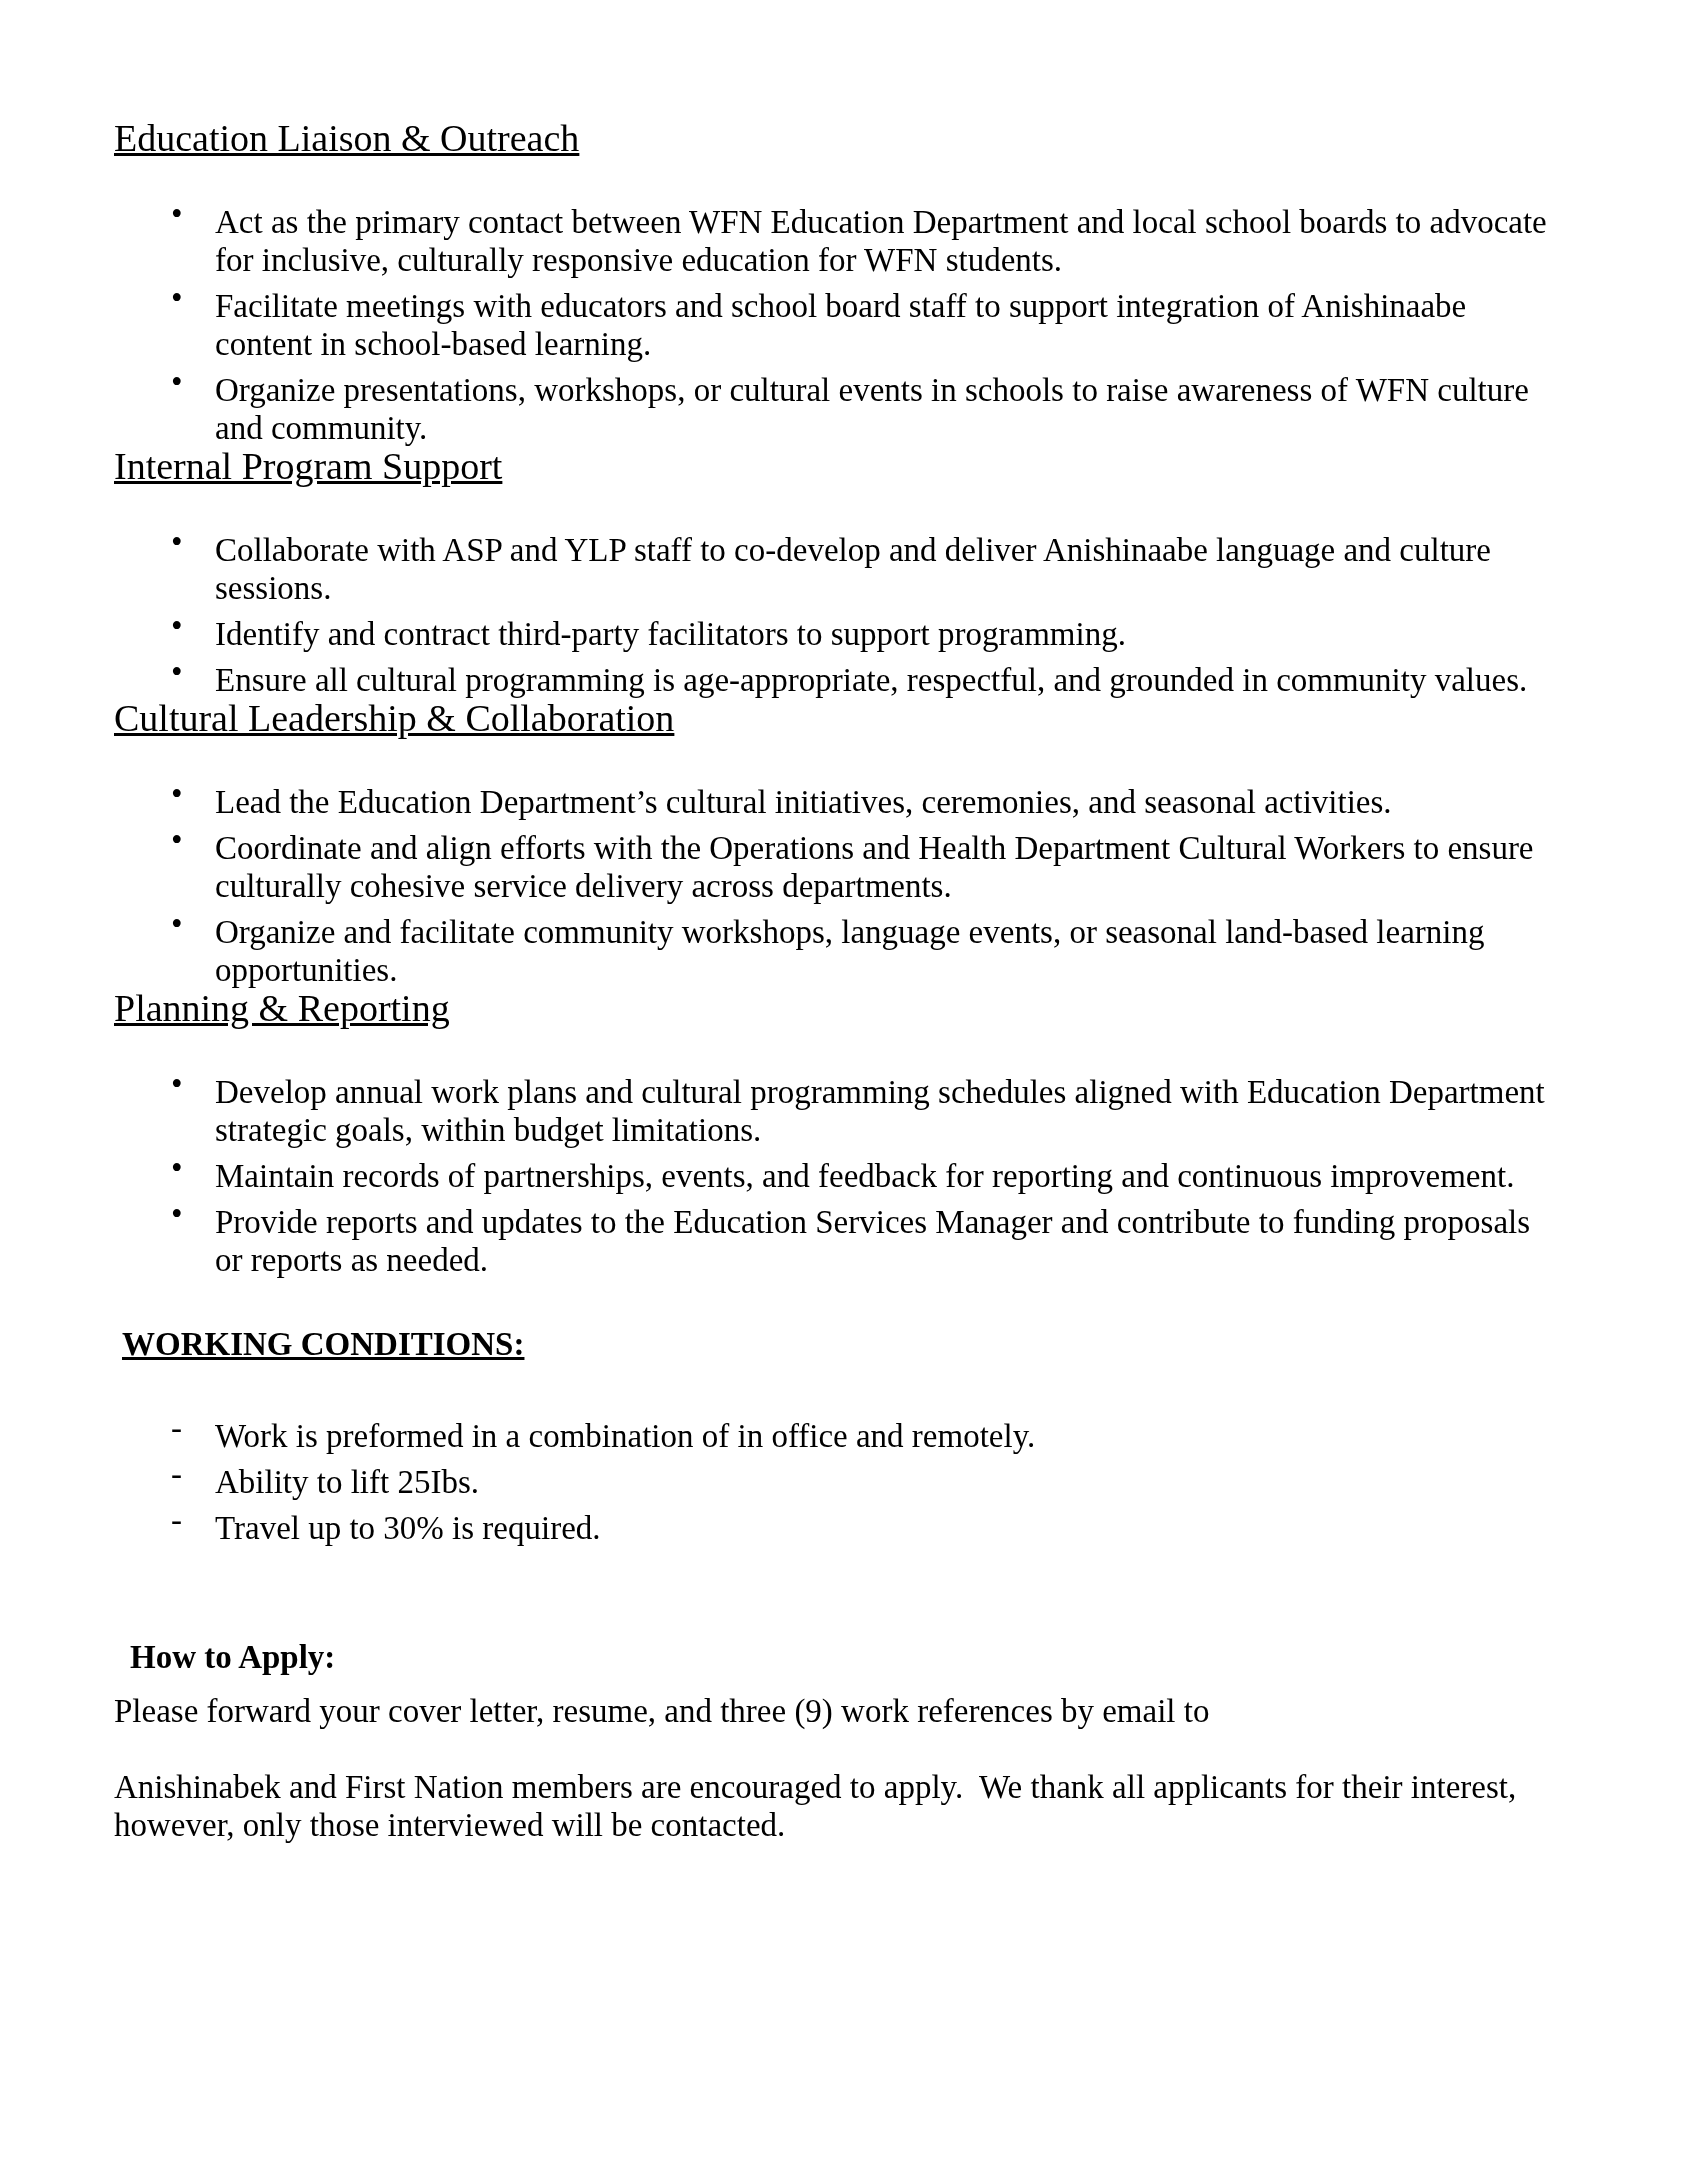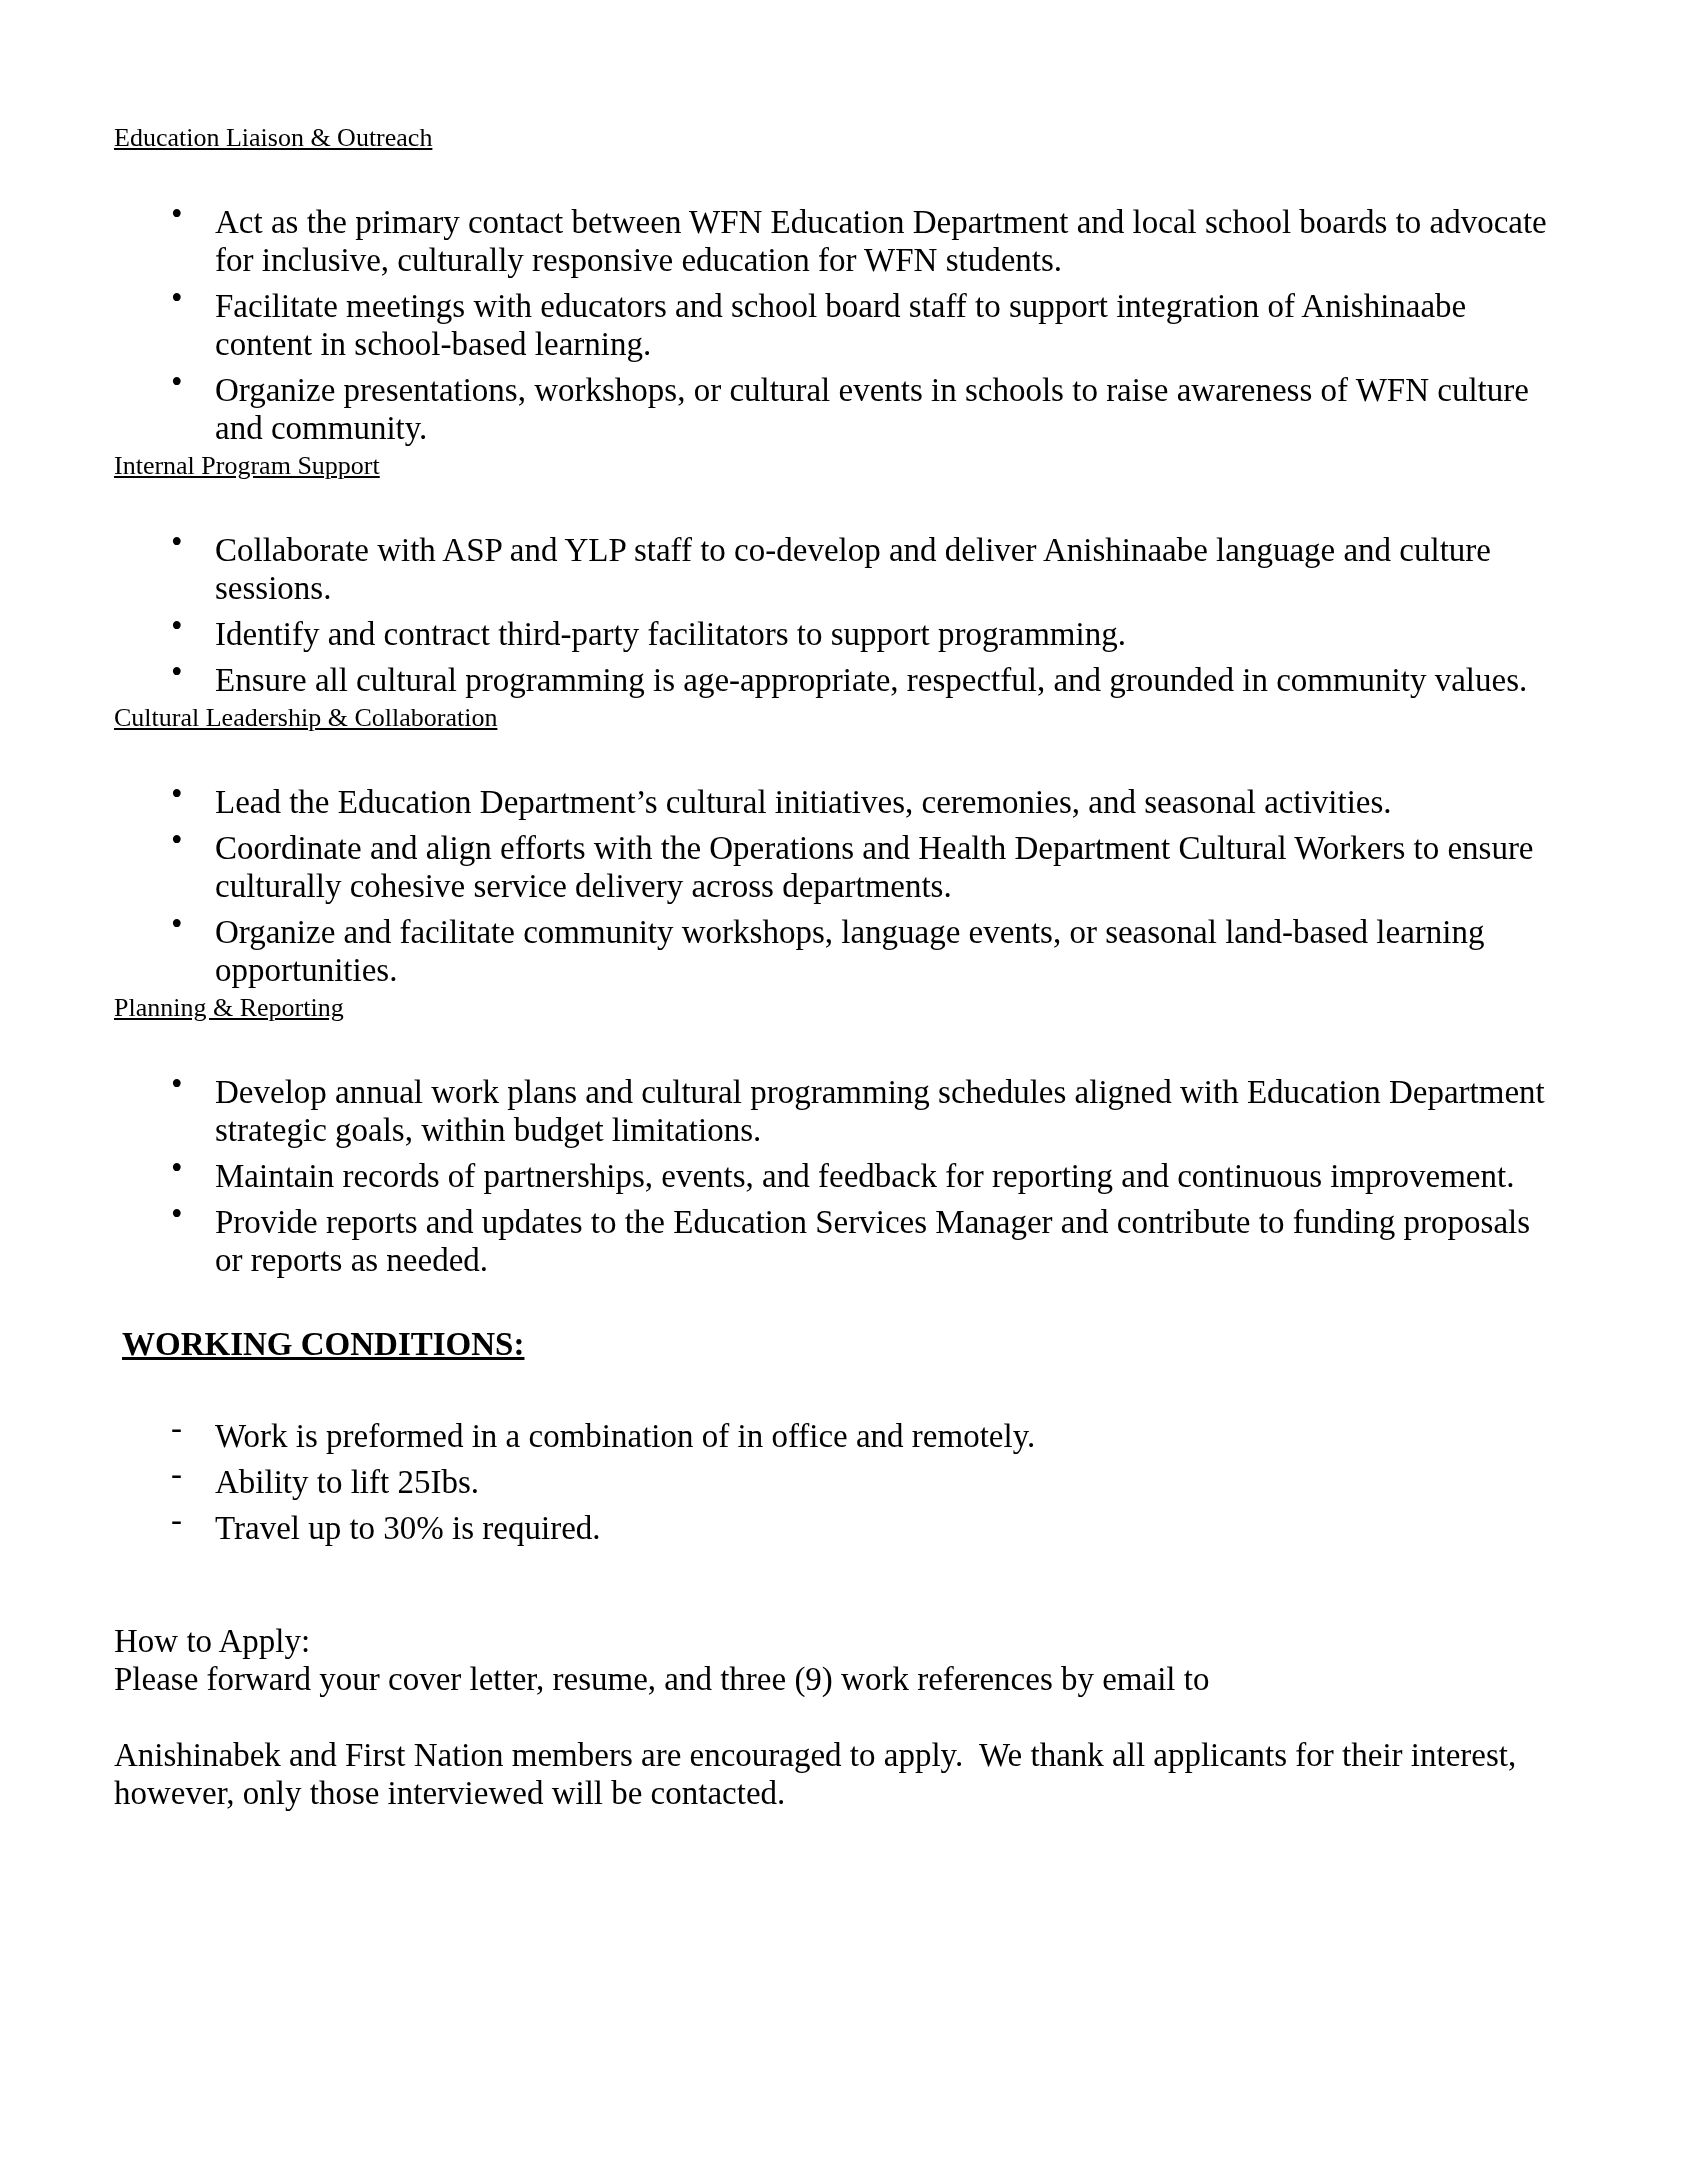--- a/index.html
+++ b/index.html
@@ -17,33 +17,33 @@
     font-size: 33px;
     line-height: 38px;
     box-sizing: border-box;
     padding: 119px 119px 0 114px;
     overflow: hidden;
   }
   .section-heading {
     font-weight: normal;
     text-decoration: underline;
     margin: 0;
-    font-size: 26px;
+    font-size: 38px;
     line-height: 38px;
   }
   .conditions-heading {
     font-weight: bold;
     text-decoration: underline;
     margin: 8px;
     font-size: 33px;
     line-height: 38px;
   }
   .apply-heading {
-    font-weight: normal;
-    margin: 0;
+    font-weight: bold;
+    margin: 16px;
     font-size: 33px;
     line-height: 38px;
   }
   .sp1 { height: 38px; }
   .sp2 { height: 75px; }
   .li {
     display: flex;
     margin-left: 57px;
   }
   .li .marker {

